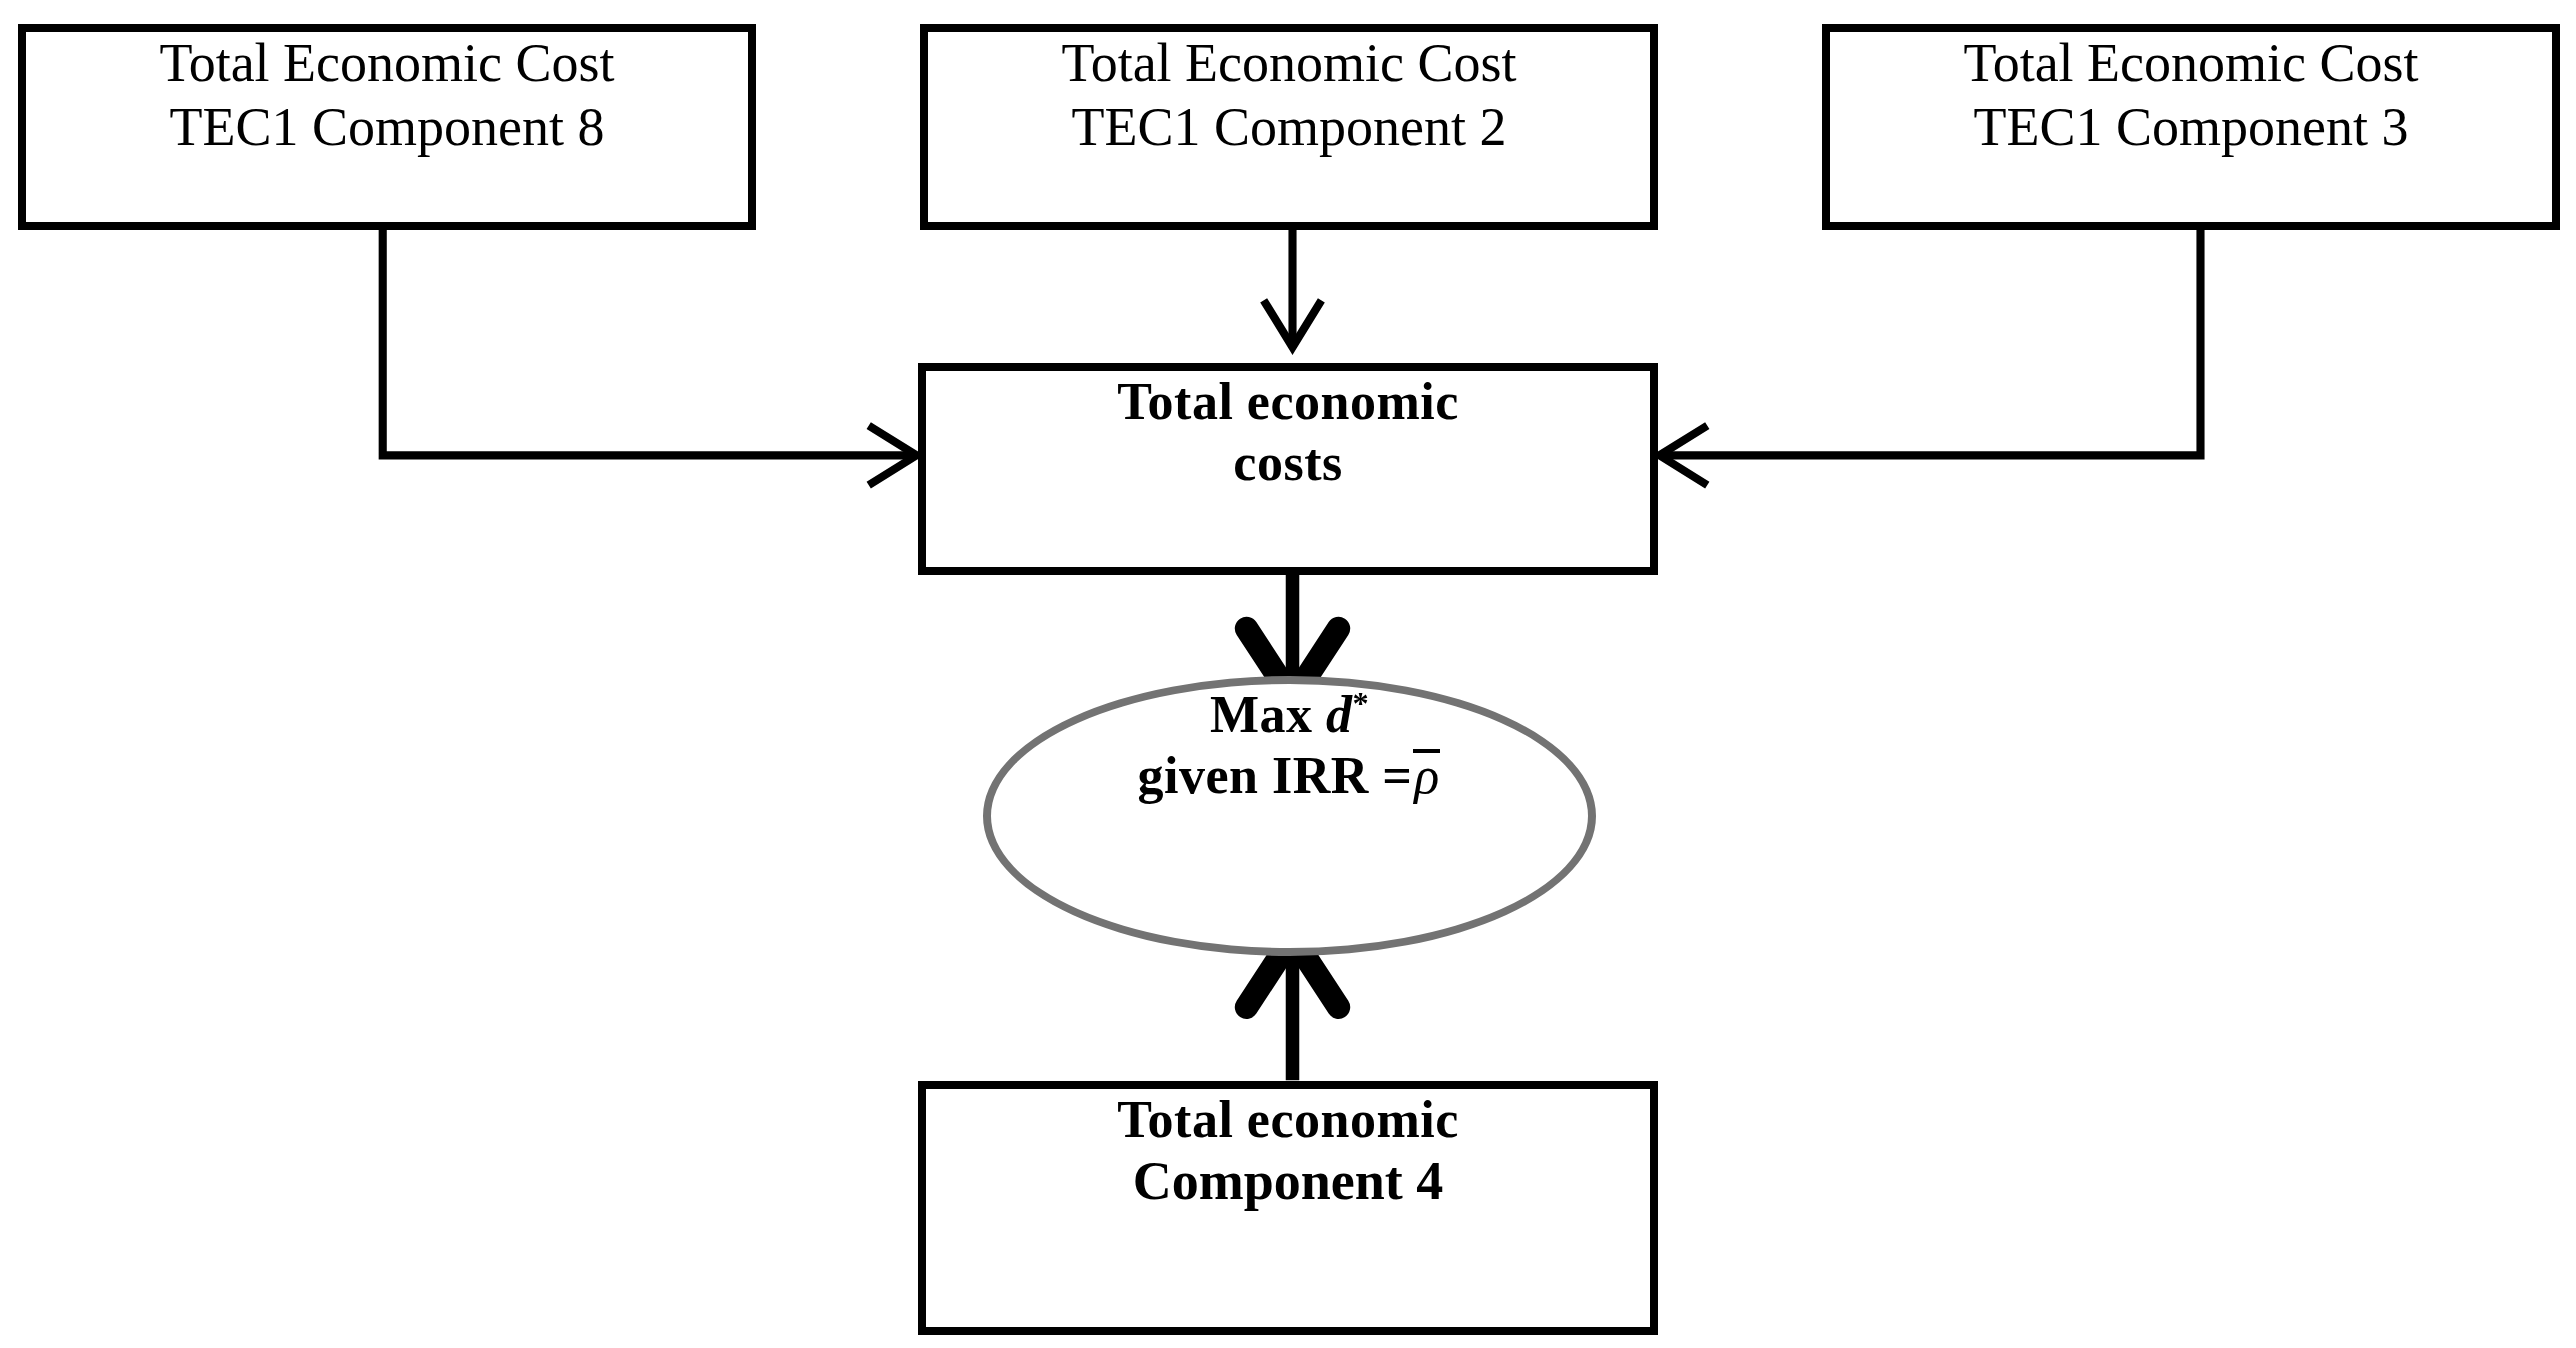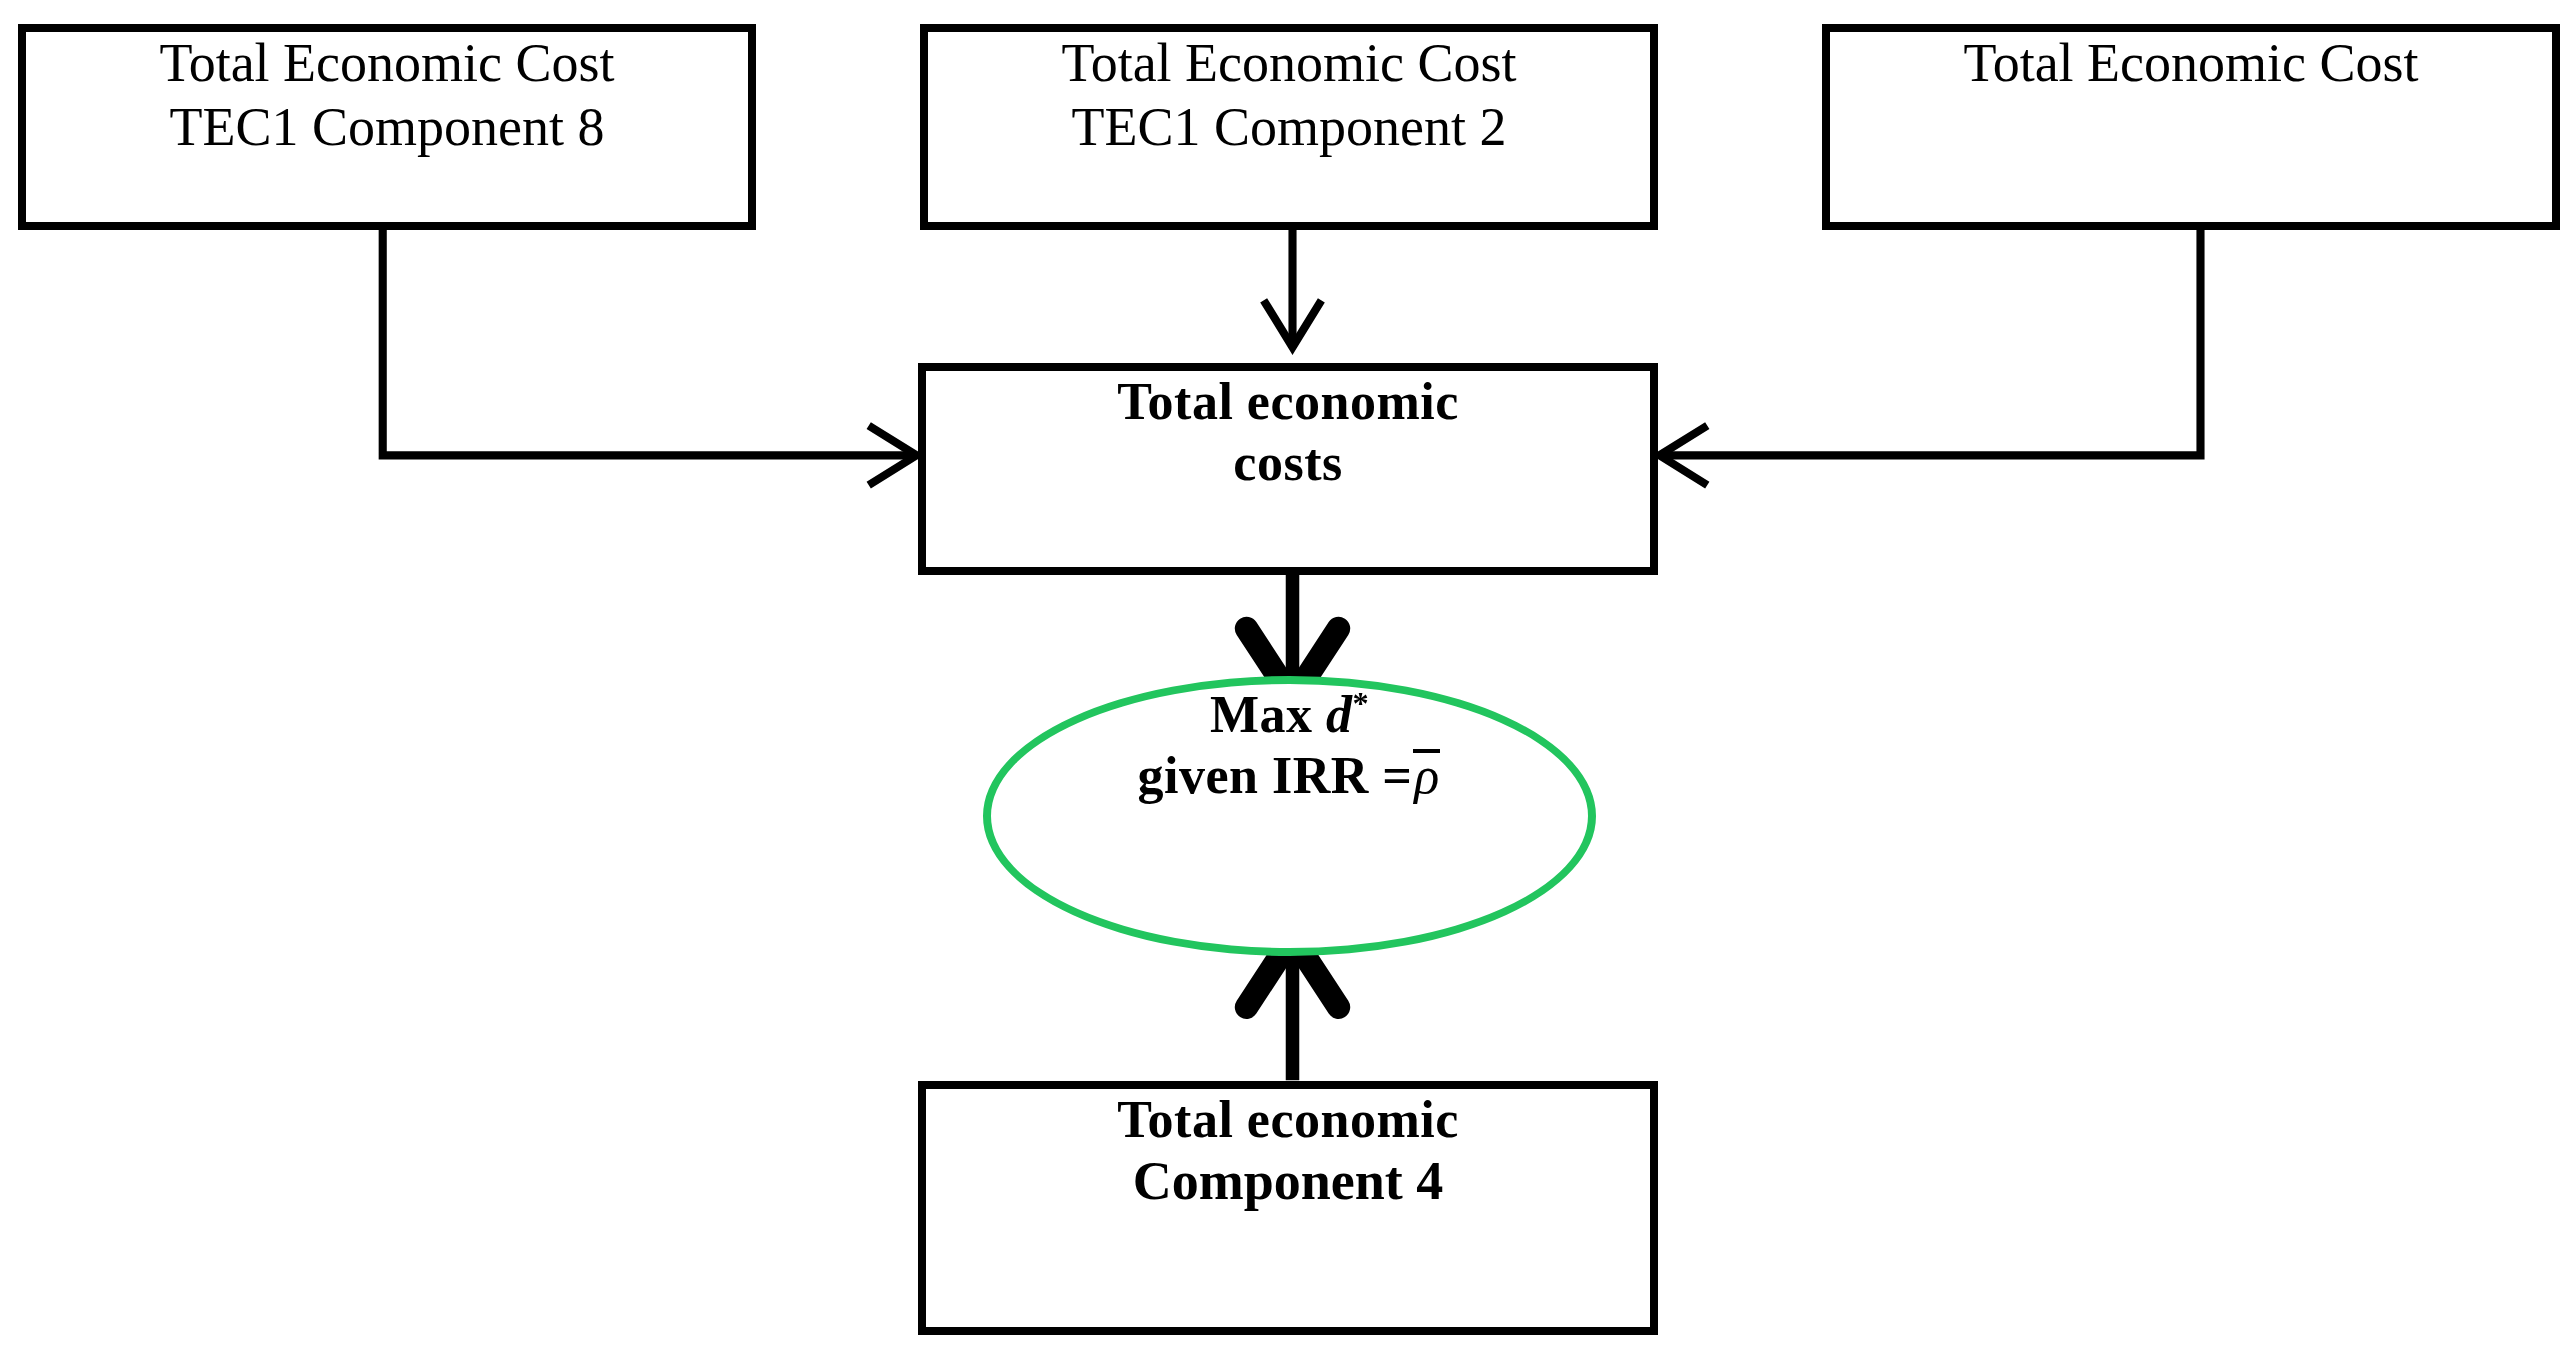--- a/index.html
+++ b/index.html
@@ -74,21 +74,21 @@
     font-weight: bold;
     letter-spacing: 0.5px;
   }
 
   
   #node-objective {
     left: 983px;
     top: 676px;
     width: 613px;
     height: 280px;
-    border: 8px solid #22c55e;
+    border: 8px solid #737373;
     border-radius: 50% / 50%;
   }
   #node-objective .node-line {
     font-size: 52px;
     font-weight: bold;
     letter-spacing: 0.5px;
   }
   .math-italic {
     font-style: italic;
     font-weight: bold;
@@ -168,20 +168,21 @@
     <span class="node-line">TEC1 Component 8</span>
   </div>
 
   <div class="node rect-node source-box" id="node-tec1-component-2">
     <span class="node-line">Total Economic Cost</span>
     <span class="node-line">TEC1 Component 2</span>
   </div>
 
   <div class="node rect-node source-box" id="node-tec1-component-3">
     <span class="node-line">Total Economic Cost</span>
+    <span class="node-line">TEC1 Component 3</span>
   </div>
 
   <div class="node rect-node" id="node-total-economic-costs">
     <span class="node-line">Total economic</span>
     <span class="node-line">costs</span>
   </div>
 
   <div class="node" id="node-objective">
     <span class="node-line"><span>Max </span><span class="math-italic">d</span><span class="math-sup">*</span></span>
     <span class="node-line"><span>given IRR =</span><span class="math-rho"><span class="overbar"></span><span>ρ</span></span></span>

